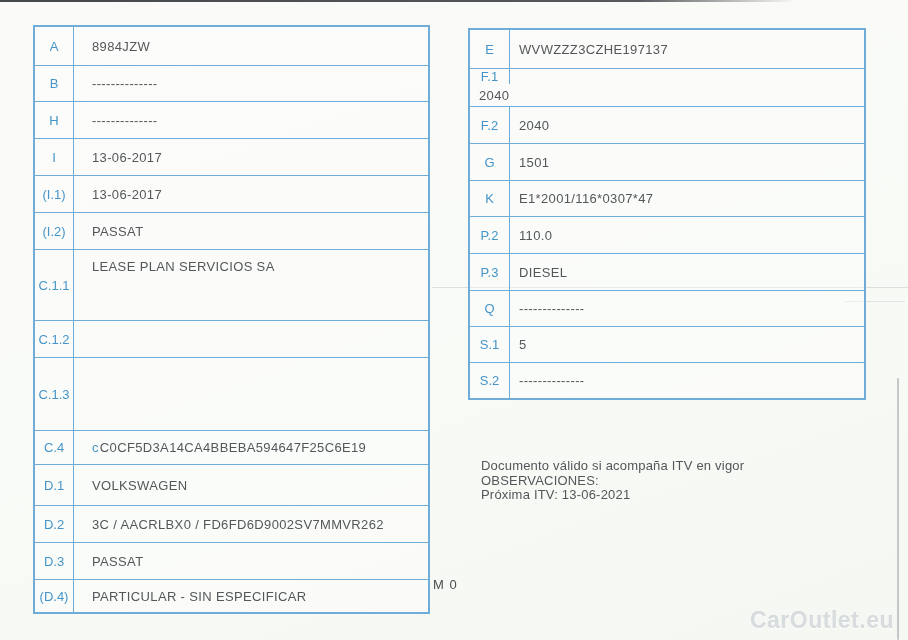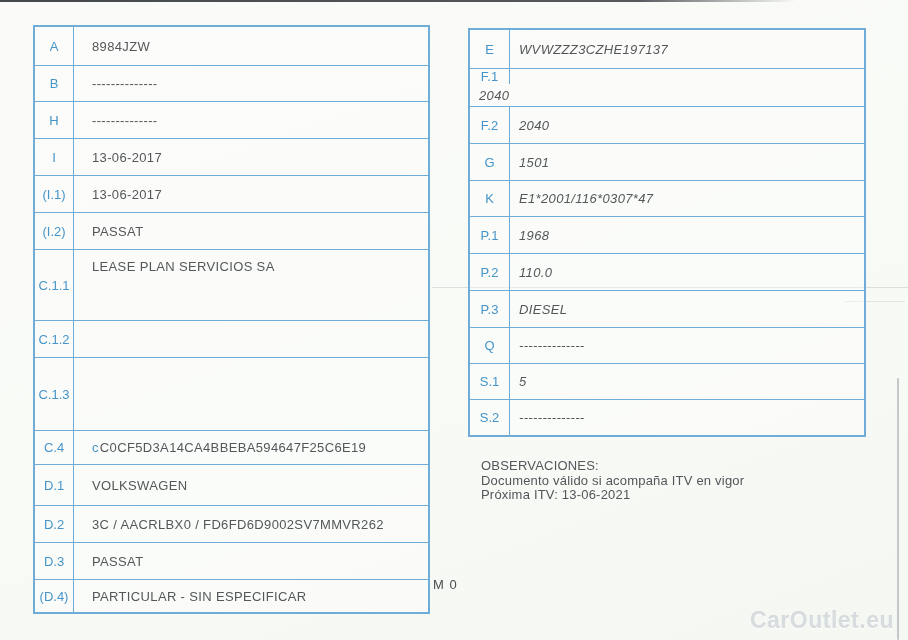--- a/index.html
+++ b/index.html
@@ -48,21 +48,21 @@
   .reg-table.left .cell-label{width:39px;}
   .reg-table.right .cell-label{width:40px;}
   .cell-value{
     flex:1;display:flex;align-items:center;
     color:var(--value,#54575a);
     font-size:13px;letter-spacing:.35px;
     box-sizing:border-box;
     white-space:nowrap;overflow:hidden;
   }
   .reg-table.left .cell-value{padding-left:18px;}
-  .reg-table.right .cell-value{padding-left:9px;font-style:italic;}
+  .reg-table.right .cell-value{padding-left:9px;}
   .row.tall .cell-value{align-items:flex-start;padding-top:9px;}
   .value-prefix{color:var(--label,#4694c8);margin-right:1px;}
   
   .category-note{
     position:absolute;left:433px;top:577px;
     font-size:13px;color:#4b4e50;letter-spacing:1px;
   }
   .observations{
     position:absolute;left:481px;top:459px;
     font-size:13px;color:#53565a;line-height:14.5px;letter-spacing:.2px;
@@ -161,24 +161,20 @@
       </div>
       <div class="row" style="height: 37px;">
         <div class="cell-label">G</div>
         <div class="cell-value">1501</div>
       </div>
       <div class="row" style="height: 36px;">
         <div class="cell-label">K</div>
         <div class="cell-value">E1*2001/116*0307*47</div>
       </div>
       <div class="row" style="height: 37px;">
-        <div class="cell-label">P.1</div>
-        <div class="cell-value">1968</div>
-      </div>
-      <div class="row" style="height: 37px;">
         <div class="cell-label">P.2</div>
         <div class="cell-value">110.0</div>
       </div>
       <div class="row" style="height: 37px;">
         <div class="cell-label">P.3</div>
         <div class="cell-value">DIESEL</div>
       </div>
       <div class="row" style="height: 36px;">
         <div class="cell-label">Q</div>
         <div class="cell-value">--------------</div>
@@ -189,20 +185,20 @@
       </div>
       <div class="row" style="height: 36px;">
         <div class="cell-label">S.2</div>
         <div class="cell-value">--------------</div>
       </div>
     </div>
 
   <div class="category-note">M 0</div>
 
   <div class="observations">
+    <div>Documento válido si acompaña ITV en vigor</div>
     <div>OBSERVACIONES:</div>
-    <div>Documento válido si acompaña ITV en vigor</div>
     <div>Próxima ITV: 13-06-2021</div>
   </div>
 
   <div class="watermark">CarOutlet.eu</div>
 
 </div>
 
 </body></html>

